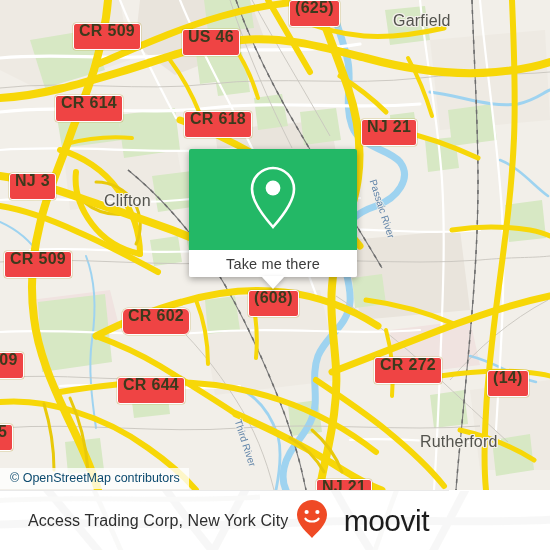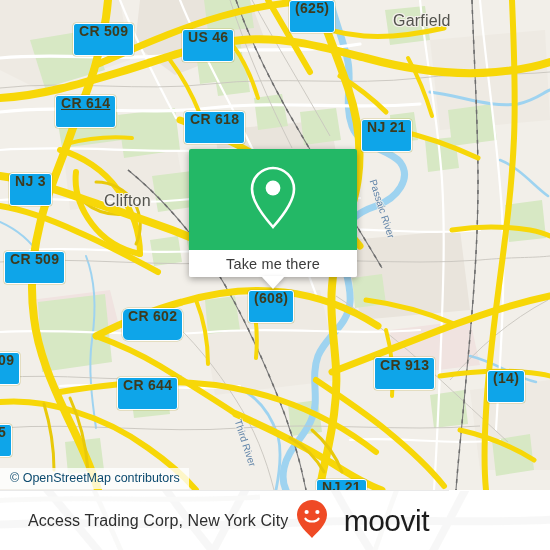--- a/index.html
+++ b/index.html
@@ -30,28 +30,28 @@
   }
   .water-label{
     position:absolute;color:#5f83a8;font-size:10px;white-space:nowrap;
     text-shadow:
        1.2px 0 #f2efe9,-1.2px 0 #f2efe9,0 1.2px #f2efe9,0 -1.2px #f2efe9;
   }
 
   
   .shield{
     position:absolute;
-    background:#0ea5e9;
+    background:#ef4444;
     border:1.6px solid #ffffff;
     border-radius:3px;
     color:#3d3a1d;
-    font-size:14px;
+    font-size:16px;
     font-weight:bold;
     letter-spacing:.3px;
-    padding:1px 5px 18px 5px;
+    padding:1px 5px 12px 5px;
     line-height:12px;
     white-space:nowrap;
     box-shadow:0 0 0 .5px rgba(160,140,0,.35);
   }
 
   
   .popup{
     position:absolute;
     left:189px;top:137px;
     width:168px;
@@ -292,36 +292,37 @@
         <path class="rd" style="stroke-width:4" d="M66,144 C88,138 110,136 132,138"></path>
         <path class="rd" style="stroke-width:4" d="M408,58 C418,76 426,96 432,116"></path>
         <path class="rd" style="stroke-width:4" d="M250,290 C256,312 258,336 256,358"></path>
         <path class="rd" style="stroke-width:4" d="M196,300 C204,320 208,342 208,364"></path>
         <path class="rd" style="stroke-width:4" d="M386,330 C392,352 394,374 392,396"></path>
       </g>
     </svg>
 
     <div class="place-label" style="left:393px;top:12px;">Garfield</div>
     <div class="place-label" style="left:104px;top:192px;">Clifton</div>
+    <div class="place-label" style="left:420px;top:433px;">Rutherford</div>
 
     <div class="water-label" style="left:378px;top:178px;transform:rotate(72deg);transform-origin:left top;">Passaic River</div>
     <div class="water-label" style="left:243px;top:418px;transform:rotate(72deg);transform-origin:left top;">Third River</div>
 
     <div class="shield" style="left:73px;top:23px;">CR 509</div>
     <div class="shield" style="left:182px;top:29px;">US 46</div>
     <div class="shield" style="left:289px;top:0px;">(625)</div>
-    <div class="shield" style="left:55px;top:95px;text-decoration:underline;">CR 614</div>
+    <div class="shield" style="left:55px;top:95px;">CR 614</div>
     <div class="shield" style="left:184px;top:111px;">CR 618</div>
     <div class="shield" style="left:361px;top:119px;">NJ 21</div>
     <div class="shield" style="left:9px;top:173px;">NJ 3</div>
     <div class="shield" style="left:4px;top:251px;">CR 509</div>
     <div class="shield" style="left:248px;top:290px;">(608)</div>
     <div class="shield" style="left:122px;top:308px;border-radius:6px;">CR 602</div>
     <div class="shield" style="left:-16px;top:352px;">509</div>
-    <div class="shield" style="left:374px;top:357px;">CR 913</div>
+    <div class="shield" style="left:374px;top:357px;">CR 272</div>
     <div class="shield" style="left:487px;top:370px;text-align:center;">(14)</div>
     <div class="shield" style="left:117px;top:377px;">CR 644</div>
     <div class="shield" style="left:-8px;top:424px;">5</div>
     <div class="shield" style="left:316px;top:479px;">NJ 21</div>
 
     <div class="popup">
       <div class="popup-head">
         <span>
           <svg width="56" height="70" viewBox="0 0 56 70" fill="none">
             <path d="M28 5 C16.4 5 7 14.4 7 26 C7 39 20 55 28 64 C36 55 49 39 49 26 C49 14.4 39.6 5 28 5 Z" stroke="#ffffff" stroke-width="2.6" fill="none"></path>

